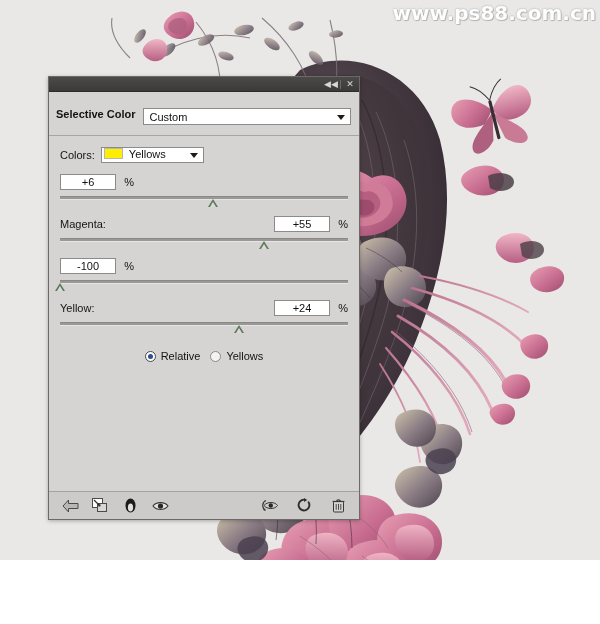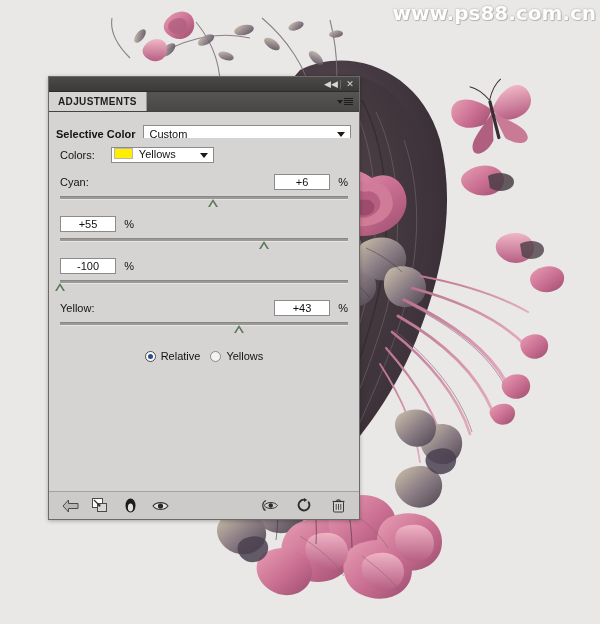--- a/index.html
+++ b/index.html
@@ -3,21 +3,21 @@
 <meta charset="utf-8">
 <style>
   html, body {
     margin: 0; padding: 0;
     width: 600px; height: 624px;
     overflow: hidden;
     font-family: "Liberation Sans", sans-serif;
   }
   #stage {
     position: relative;
-    width: 600px; height: 624px;
+    width: 600px; height: 560px;
     background: #e9e8e7;
     overflow: hidden;
   }
 
   
   #artwork { position: absolute; inset: 0; }
   #artwork svg { display: block; width: 600px; height: 624px; }
 
   
   #watermark {
@@ -104,22 +104,22 @@
     border-right: 3px solid transparent;
     border-top: 4px solid #1e1e1e;
   }
   .pm-lines { display: flex; flex-direction: column; gap: 1px; }
   .pm-lines i { display: block; width: 9px; height: 1px; background: #1e1e1e; }
 
   
   .presetrow {
     height: 27px;
     background: #d6d4d2;
-    display: flex; align-items: center;
-    padding: 8px 8px 0 7px;
+    display: flex; align-items: flex-start;
+    padding: 16px 8px 0 7px;
     border-bottom: 1px solid #a9a7a5;
   }
   .preset-title {
     font-size: 11px;
     font-weight: bold;
     color: #131313;
     white-space: nowrap;
     margin-right: 8px;
   }
   .combo {
@@ -148,21 +148,21 @@
   .body {
     position: absolute;
     left: 0; right: 0;
     top: 61px; bottom: 29px;
     background: #d6d4d2;
     padding: 9px 11px 0 11px;
     box-sizing: border-box;
   }
 
   .colors-row { display: flex; align-items: center; margin-bottom: 10px; }
-  .colors-label { font-size: 11px; margin-right: 16px; color: #131313; }
+  .colors-label { font-size: 11px; margin-right: 6px; color: #131313; }
   .colors-combo {
     position: relative;
     width: 103px; height: 16px;
     background: #ffffff;
     border: 1px solid #8d8b89;
     display: flex; 
     padding: 0 16px 0 2px;
     box-sizing: border-box;
     cursor: pointer;
   }
@@ -470,33 +470,20 @@
   <div id="panel">
 
     <div class="titlebar">
       <div class="tb-controls">
         <div class="tb-btn">◀◀</div>
         <div class="tb-sep"></div>
         <div class="tb-btn">✕</div>
       </div>
     </div>
 
-    <div class="tabstrip">
-      <div class="tab">ADJUSTMENTS</div>
-      <div class="tab-filler"></div>
-      <div class="panel-menu">
-        <span class="pm-tri"></span>
-        <span class="pm-lines">
-            <i></i>
-            <i></i>
-            <i></i>
-            <i></i>
-          </span>
-      </div>
-    </div>
 
     <div class="presetrow">
       <div class="preset-title">Selective Color</div>
       <div class="combo">
         <span>Custom</span>
         <span class="caret"></span>
       </div>
     </div>
 
     <div class="body">
@@ -505,32 +492,32 @@
         <span class="colors-label">Colors:</span>
         <div class="colors-combo">
           <span class="swatch" id="colorSwatch" style="background: rgb(255, 238, 0);"></span>
           <span class="ctext">Yellows</span>
           <span class="caret2"></span>
         </div>
       </div>
 
       <div class="sgroup">
         <div class="srow">
-          <span class="slabel">Cyan:</span>
           <span class="sfield">+6</span>
           <span class="spct">%</span>
         </div>
         <div class="track-wrap">
           <div class="track"></div>
           <div class="thumb" id="thumb0" style="left: 53%;"></div>
         </div>
       </div>
 
       <div class="sgroup">
         <div class="srow">
+          <span class="slabel">Magenta:</span>
           <span class="sfield">+55</span>
           <span class="spct">%</span>
         </div>
         <div class="track-wrap">
           <div class="track"></div>
           <div class="thumb" id="thumb1" style="left: 71%;"></div>
         </div>
       </div>
 
       <div class="sgroup">
@@ -540,21 +527,21 @@
         </div>
         <div class="track-wrap">
           <div class="track"></div>
           <div class="thumb" id="thumb2" style="left: 0%;"></div>
         </div>
       </div>
 
       <div class="sgroup">
         <div class="srow">
           <span class="slabel">Yellow:</span>
-          <span class="sfield">+43</span>
+          <span class="sfield">+24</span>
           <span class="spct">%</span>
         </div>
         <div class="track-wrap">
           <div class="track"></div>
           <div class="thumb" id="thumb3" style="left: 62%;"></div>
         </div>
       </div>
 
       <div class="radios">
         <div class="radio">

